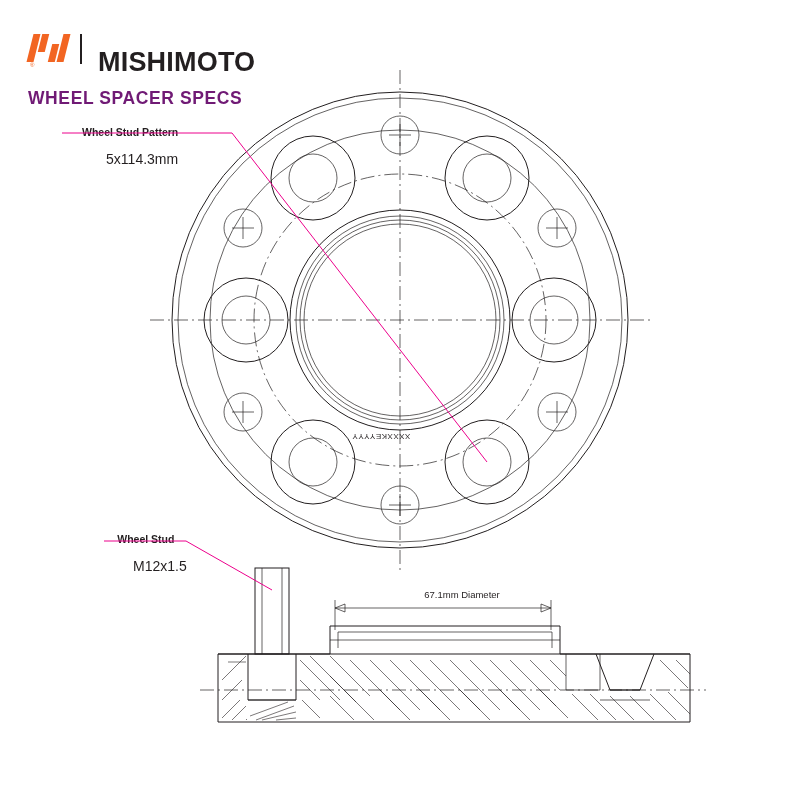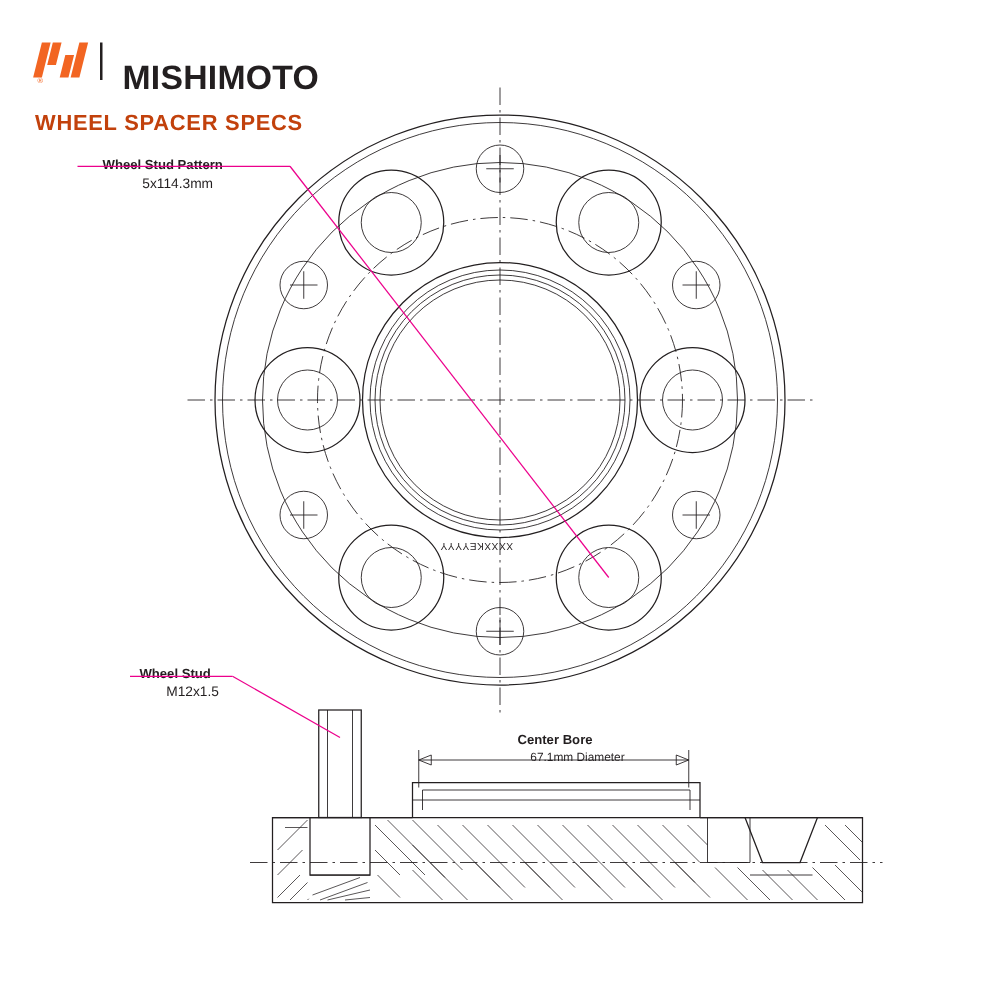--- a/index.html
+++ b/index.html
@@ -64,39 +64,39 @@
     letter-spacing: 0.2px;
     line-height: 1;
     color: #231f20;
     margin-top: 27px;
   }
   #doc-title {
     margin-top: 12px;
     font-size: 17.5px;
     font-weight: bold;
     letter-spacing: 0.6px;
-    color: #c2410c;
+    color: #701a75;
   }
 
   
   .callout {
     position: absolute;
     text-align: center;
   }
   .callout .lbl {
     font-size: 10.5px;
     font-weight: bold;
     color: #231f20;
     white-space: nowrap;
   }
   .callout .val {
-    font-size: 11px;
+    font-size: 14px;
     font-weight: normal;
     color: #231f20;
-    margin-top: 3px;
+    margin-top: 13px;
     white-space: nowrap;
     padding-left: 20px;
   }
   #callout-stud-pattern { left: 82px; top: 126px; }
   #callout-stud-pattern .val { padding-left: 24px; }
   #callout-wheel-stud { left: 105px; top: 533px; }
   #callout-wheel-stud .val { padding-left: 28px; }
 
   #callout-center-bore {
     position: absolute;
@@ -158,21 +158,20 @@
   <div class="lbl">Wheel Stud Pattern</div>
   <div class="val">5x114.3mm</div>
 </div>
 
 <div class="callout" id="callout-wheel-stud">
   <div class="lbl">Wheel Stud</div>
   <div class="val">M12x1.5</div>
 </div>
 
 <div id="callout-center-bore">
-  <div class="lbl">Center Bore</div>
   <div class="val">67.1mm Diameter</div>
 </div>
 
 <div id="etch-text">XXXXKEYYYY</div>
 
 <svg width="800" height="800" viewBox="0 0 800 800">
 
   <g>
 
     <circle class="ln" cx="400" cy="320" r="228"></circle>

